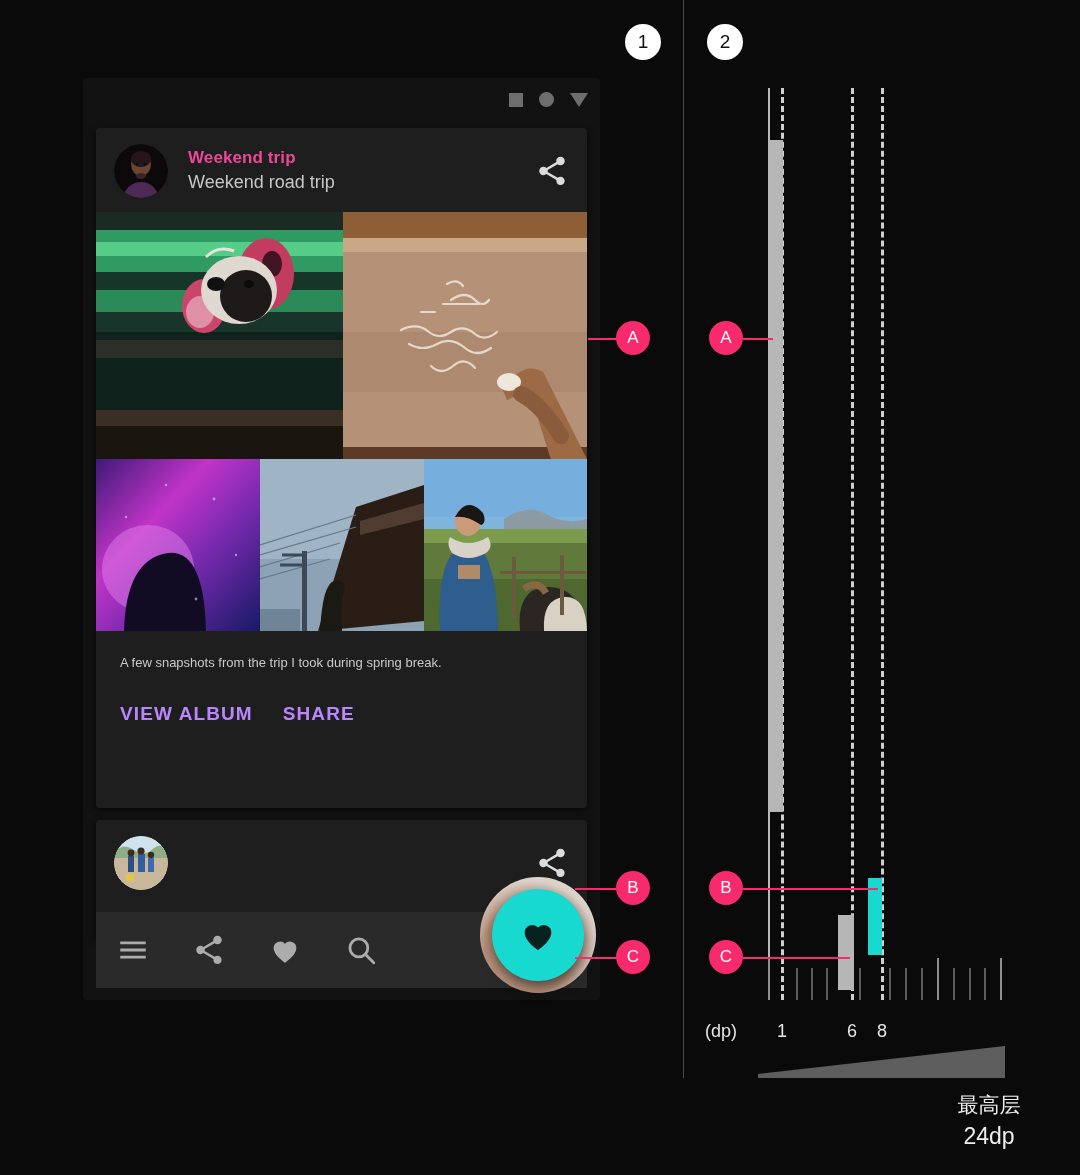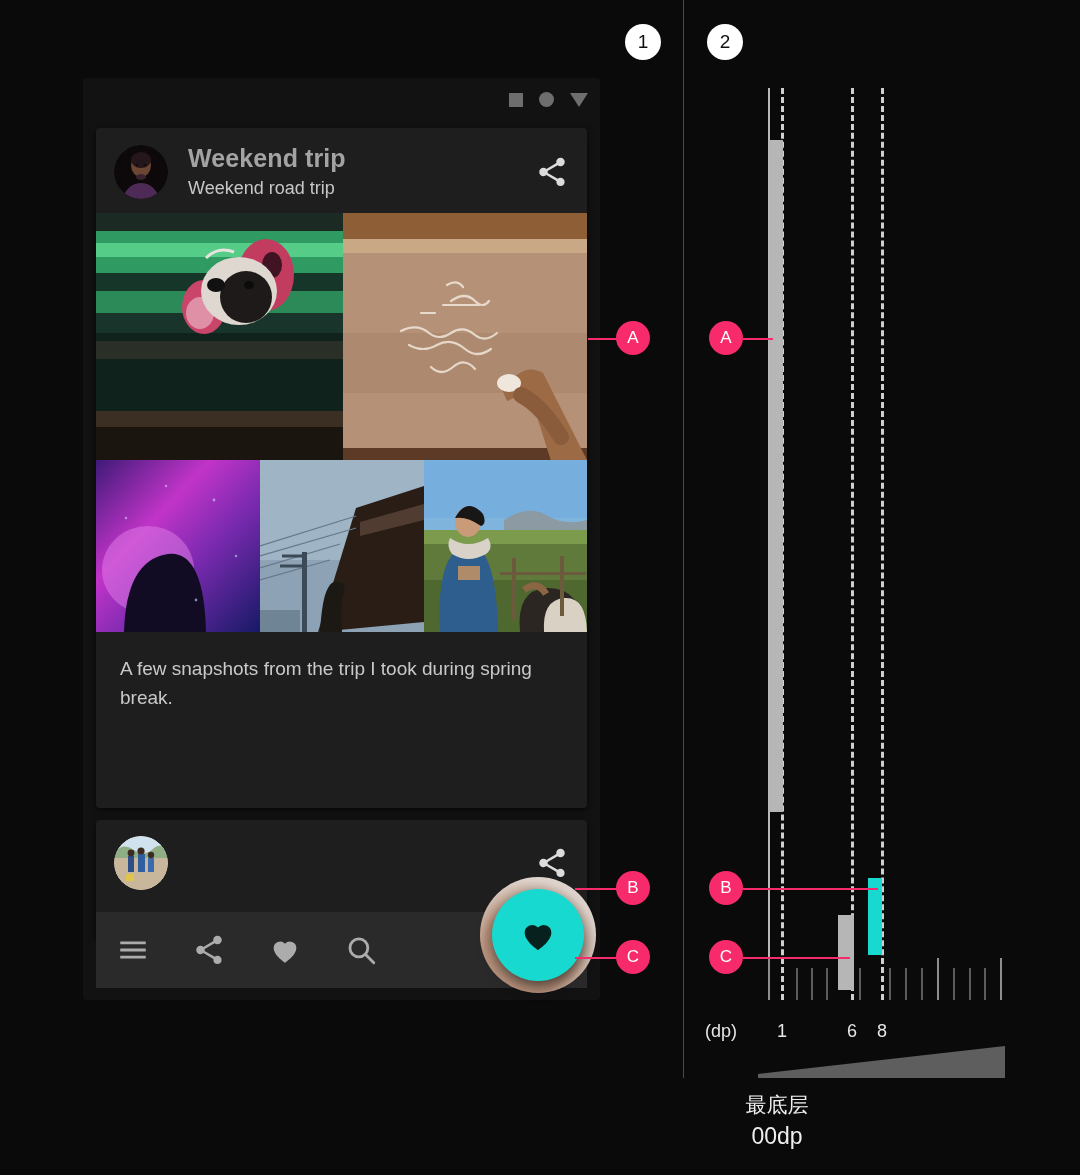--- a/index.html
+++ b/index.html
@@ -35,31 +35,31 @@
     position: absolute; left: 13px; width: 491px;
     background: #1e1e1e; border-radius: 4px; overflow: hidden;
     box-shadow: 0 2px 7px rgba(0,0,0,0.65);
   }
   #card-a { top: 50px; height: 680px; }
   #card-b { top: 742px; height: 120px; }
 
   .card-head { display: flex; align-items: center; padding: 16px 18px 14px 18px; }
   .avatar { width: 54px; height: 54px; border-radius: 50%; flex: 0 0 54px; overflow: hidden; position: relative; }
   .card-titles { margin-left: 20px; }
-  .card-title { font-size: 25px; color: #a3a3a3; font-weight: 700; letter-spacing: .1px; line-height: 1.15; }
+  .card-title { font-size: 17px; color: #ec4899; font-weight: 700; letter-spacing: .1px; line-height: 1.15; }
   .card-sub { font-size: 18px; color: #c7c7c7; margin-top: 5px; line-height: 1.2; }
   .share-ic { margin-left: auto; width: 34px; height: 34px; flex: 0 0 34px; }
 
   .photo-grid { width: 100%; }
   .row-top { display: flex; height: 247px; }
   .row-bot { display: flex; height: 172px; }
   .ph { position: relative; overflow: hidden; }
 
   .card-body { padding: 22px 24px 8px 24px; }
-  .body-text { font-size: 19px; line-height: 1.53; color: #c9c9c9; }
+  .body-text { font-size: 13px; line-height: 1.53; color: #c9c9c9; }
   .card-actions { padding: 22px 24px 22px 24px; display: flex; gap: 30px; }
   .act { font-size: 19px; letter-spacing: 1.1px; font-weight: 600; }
 
   
   .bottombar {
     position: absolute; left: 13px; bottom: 12px; width: 491px; height: 76px;
     background: #2a2a2a; display: flex; align-items: center; padding-left: 20px; gap: 42px;
   }
   .bb-ic { width: 34px; height: 34px; opacity: .82; }
 
@@ -251,20 +251,24 @@
               <rect x="136" y="96" width="4" height="60" fill="#6b5a3c"></rect>
               <rect x="76" y="112" width="86" height="3" fill="#6b5a3c"></rect>
             </svg>
           </div>
         </div>
       </div>
 
       <div class="card-body">
         <div class="body-text">A few snapshots from the trip I took during spring break.</div>
       </div>
+      <div class="card-actions">
+        <div class="act" style="color:#bb86fc">VIEW ALBUM</div>
+        <div class="act" style="color:#bb86fc">SHARE</div>
+      </div>
     </div>
 
     <div class="card" id="card-b">
       <div class="card-head">
         <div class="avatar">
           <svg viewBox="0 0 54 54" width="54" height="54">
             <defs>
                 <clipPath id="av2">
                   <circle cx="27" cy="27" r="27"></circle>
                 </clipPath>
@@ -360,23 +364,23 @@
     <div class="dp-lab" style="left:93px;top:1021px">1</div>
     <div class="dp-lab" style="left:163px;top:1021px">6</div>
     <div class="dp-lab" style="left:193px;top:1021px">8</div>
 
     <div class="wedge" style="left:74px;top:1040px">
       <svg width="247" height="38" viewBox="0 0 247 38">
         <polygon points="0,34 247,6 247,38 0,38" fill="#5e5e5e"></polygon>
       </svg>
     </div>
 
-    <div class="foot" style="left:18px;top:1090px;width:150px">
-      <div class="l1">最底层</div>
-      <div class="l2">00dp</div>
+    <div class="foot" style="left:230px;top:1090px;width:150px">
+      <div class="l1">最高层</div>
+      <div class="l2">24dp</div>
     </div>
   </div>
 
   <div class="lead" style="left:743px;top:338px;width:30px"></div>
   <div class="callout" style="left:709px;top:321px">A</div>
   <div class="lead" style="left:743px;top:888px;width:135px"></div>
   <div class="callout" style="left:709px;top:871px">B</div>
   <div class="lead" style="left:743px;top:957px;width:107px"></div>
   <div class="callout" style="left:709px;top:940px">C</div>
 

